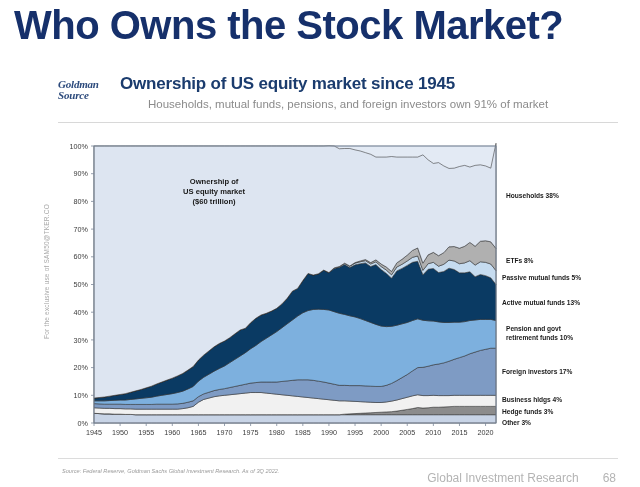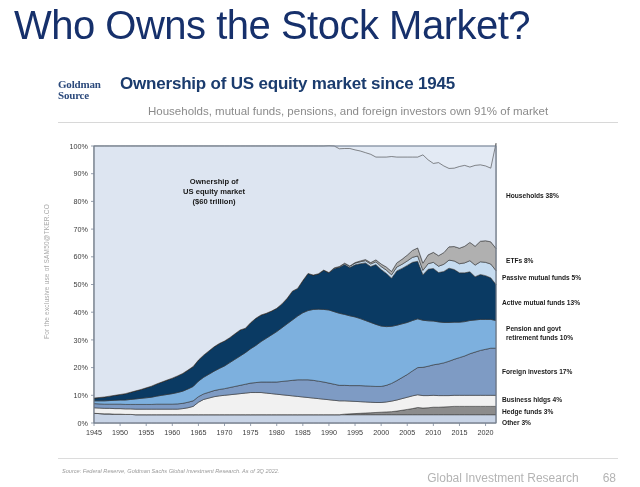--- a/index.html
+++ b/index.html
@@ -9,48 +9,47 @@
     background:#ffffff;
     font-family:"Liberation Sans","DejaVu Sans",sans-serif;
     position:relative;
   }
   #slide{position:relative;width:640px;height:487px;background:#fff;}
 
   
   .headline{
     position:absolute;left:14px;top:2px;
     font-size:40px;line-height:46px;
-    font-weight:400;
+    font-weight:700;
     color:#16306b;
     letter-spacing:-0.5px;
     white-space:nowrap;
   }
 
   
   .gs-logo{
     position:absolute;left:58px;top:79px;
     width:58px;
     color:#2c4a7c;
     font-family:"Liberation Serif","DejaVu Serif",serif;
     font-weight:700;
     font-size:11px;line-height:10.5px;
     letter-spacing:-0.2px;
   }
-  .gs-logo div{display:block;}
+  .gs-logo div{display:block;font-style:italic;}
 
   .deck-title{
     position:absolute;left:120px;top:74px;
     font-size:17px;font-weight:700;color:#1b3c6e;
     letter-spacing:-0.2px;white-space:nowrap;
   }
   .deck-sub{
     position:absolute;left:148px;top:98px;
     font-size:11.5px;font-weight:400;color:#8b8b8b;
     white-space:nowrap;
-    margin-top:7px;
   }
   .rule{
     position:absolute;left:58px;top:122px;width:560px;height:1px;
     background:#d8d8d8;
   }
 
   
   .vert-note{
     position:absolute;left:-39px;top:268px;
     width:170px;

